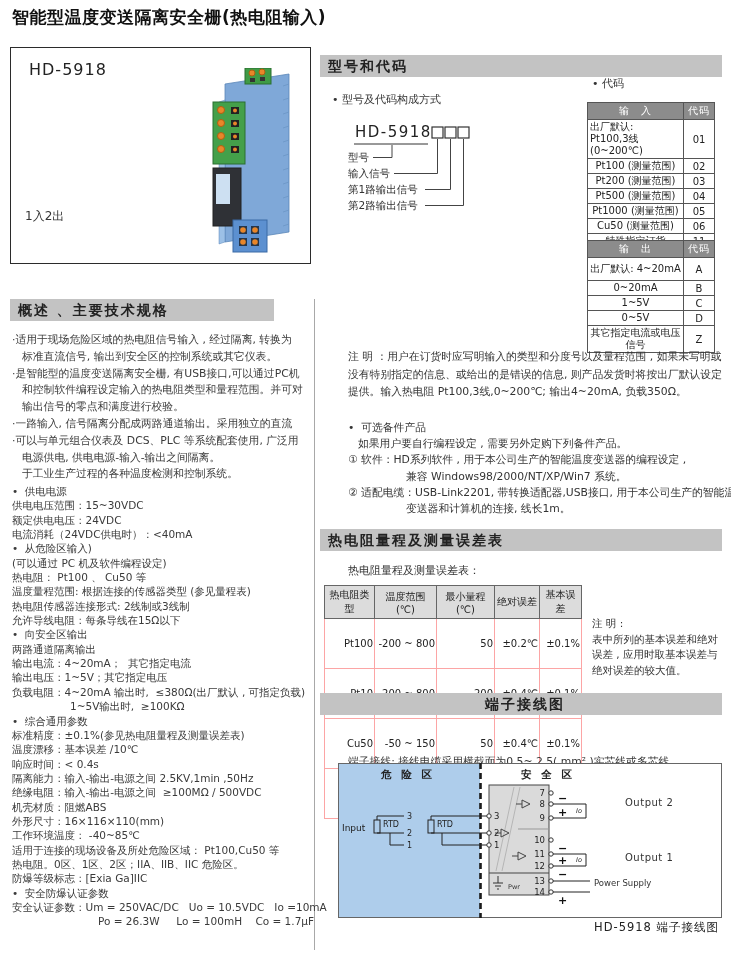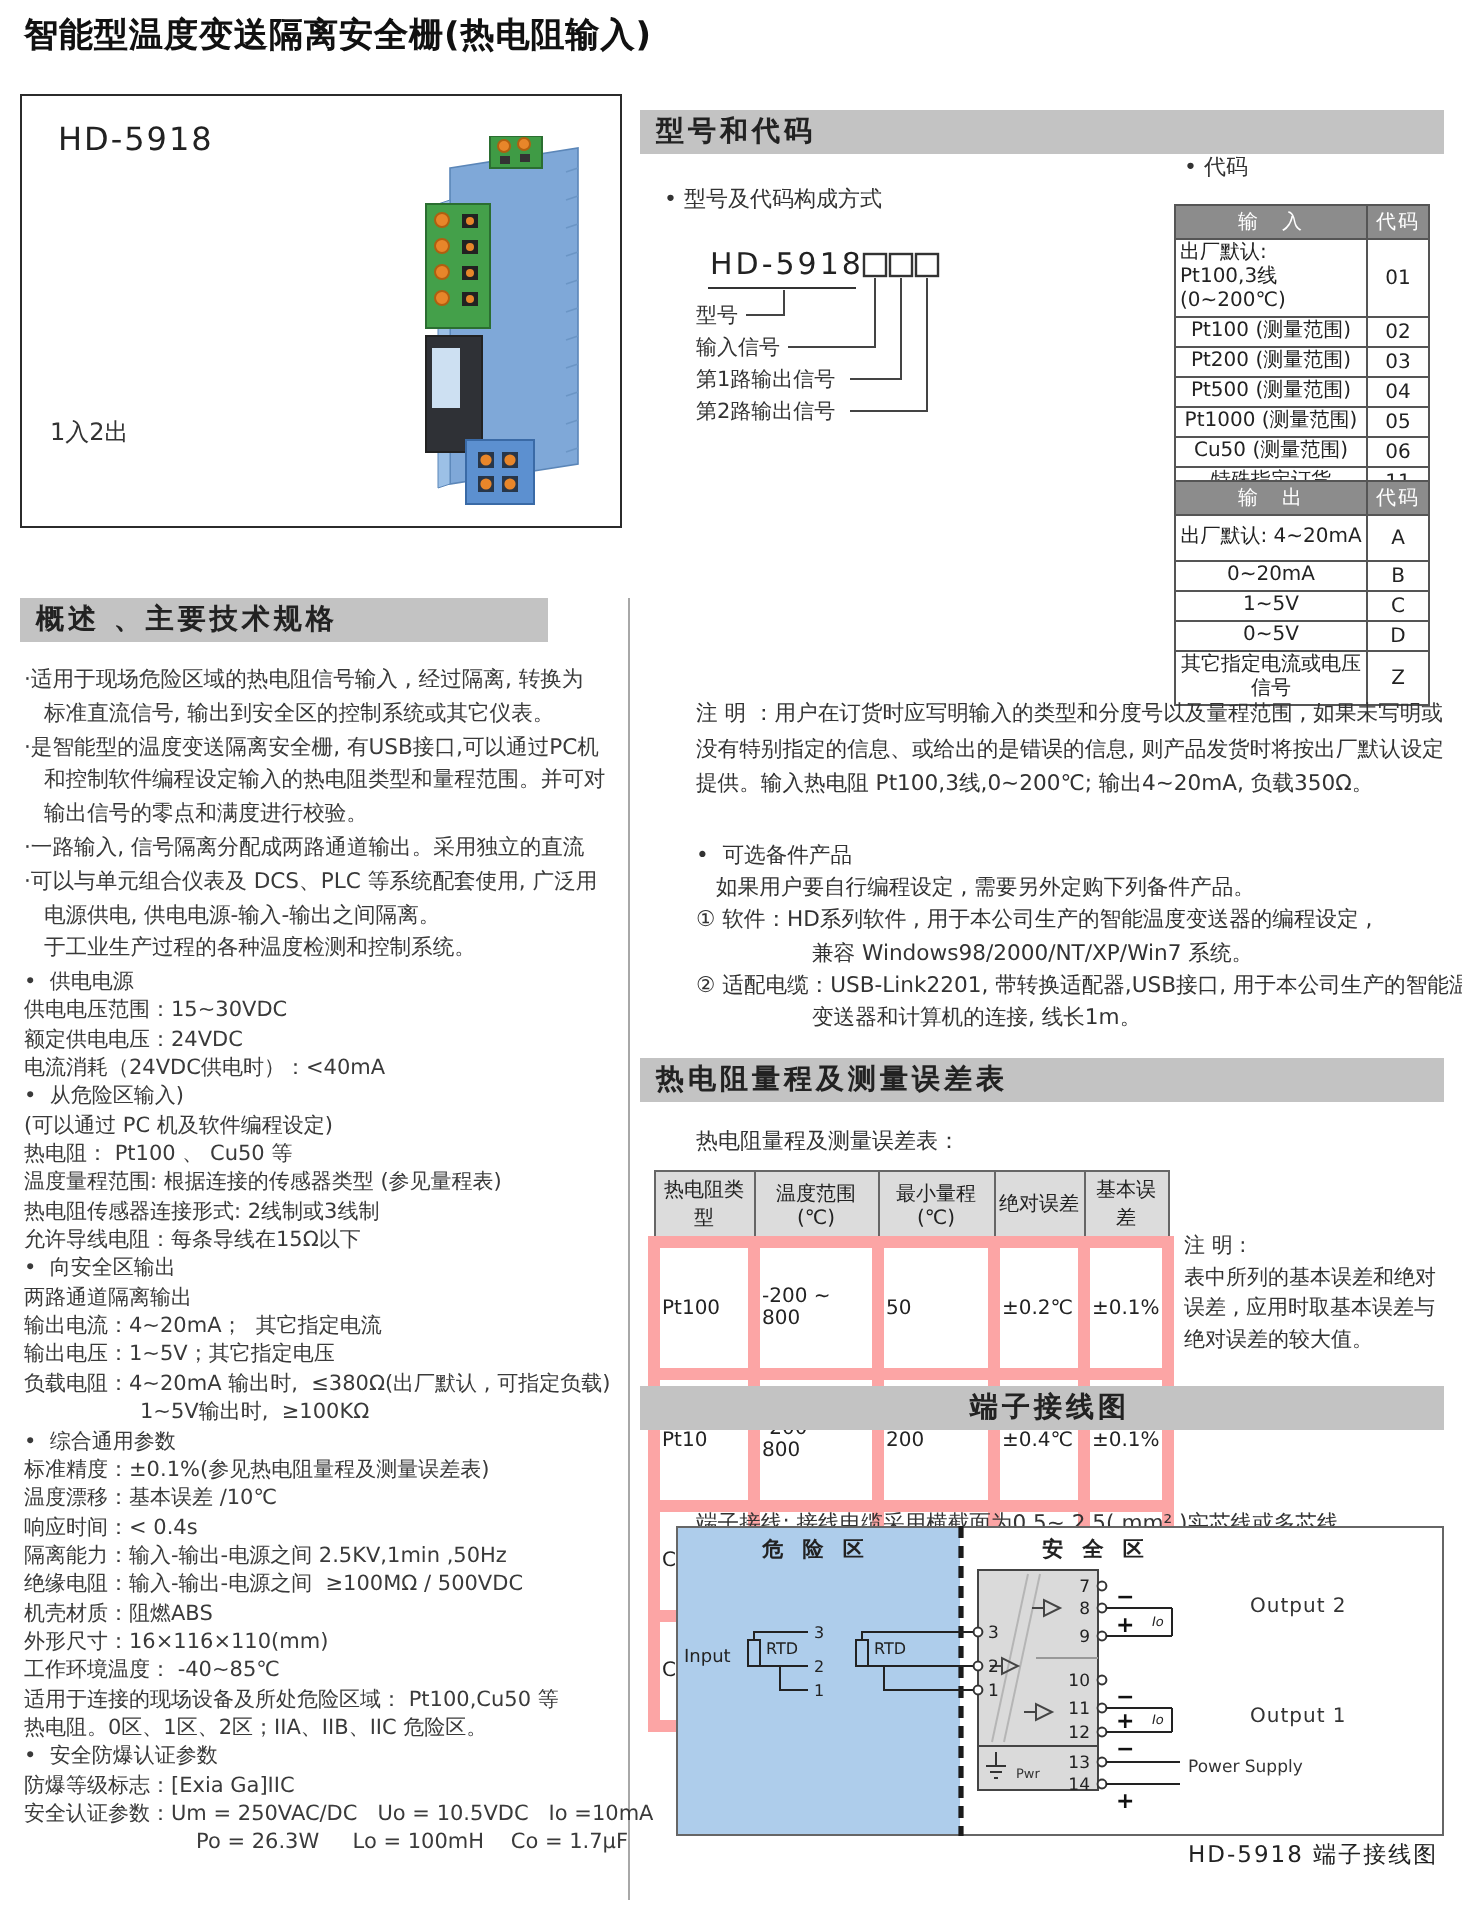--- a/index.html
+++ b/index.html
@@ -50,21 +50,21 @@
   .order-note { position:absolute; left:348px; top:348px; width:378px; font-size:10.8px; }
   .order-note .note-line { height:17.5px; line-height:17.5px; white-space:pre; }
 
   .accessories { position:absolute; left:348px; top:420px; width:378px; font-size:10.8px; }
   .accessories .spec-line { height:16.2px; line-height:16.2px; white-space:pre; }
 
   
   .error-caption { position:absolute; left:348px; top:563px; font-size:11px; }
   .error-table { position:absolute; left:324px; top:585px; border-collapse:collapse; table-layout:fixed; width:257px; font-size:10px; color:#222; }
   .error-table th { background:#dcdcdc; border:1px solid #666; font-weight:normal; padding:2px 1px; }
-  .error-table td { border:6px solid #fca5a5; text-align:left; padding:19px 1px; }
+  .error-table td { border:1px solid #fca5a5; text-align:right; padding:19px 1px; }
   .error-note { position:absolute; left:592px; top:604px; font-size:10.5px; line-height:15.5px;margin-top:12px; }
 
   
   .terminal-caption { position:absolute; left:348px; top:727px; font-size:10.8px;margin-top:28px; }
   .wiring-svg { position:absolute; left:338px; top:763px; }
   .diagram-caption { position:absolute; left:594px; top:920px; font-size:11.5px; letter-spacing:1px; color:#222; }
 </style>
 </head>
 <body>
 
@@ -164,22 +164,22 @@
       <div class="spec-line">标准精度：±0.1%(参见热电阻量程及测量误差表)</div>
       <div class="spec-line">温度漂移：基本误差 /10℃</div>
       <div class="spec-line">响应时间：&lt; 0.4s</div>
       <div class="spec-line">隔离能力：输入-输出-电源之间 2.5KV,1min ,50Hz</div>
       <div class="spec-line">绝缘电阻：输入-输出-电源之间  ≥100MΩ / 500VDC</div>
       <div class="spec-line">机壳材质：阻燃ABS</div>
       <div class="spec-line">外形尺寸：16×116×110(mm)</div>
       <div class="spec-line">工作环境温度： -40~85℃</div>
       <div class="spec-line">适用于连接的现场设备及所处危险区域： Pt100,Cu50 等</div>
       <div class="spec-line">热电阻。0区、1区、2区；IIA、IIB、IIC 危险区。</div>
+      <div class="spec-line">防爆等级标志：[Exia Ga]IIC</div>
       <div class="spec-line">•  安全防爆认证参数</div>
-      <div class="spec-line">防爆等级标志：[Exia Ga]IIC</div>
       <div class="spec-line">安全认证参数：Um = 250VAC/DC   Uo = 10.5VDC   Io =10mA</div>
       <div class="spec-line ind3">Po = 26.3W     Lo = 100mH    Co = 1.7μF</div>
     </div>
 
   <div id="model-header" class="sec-header">型号和代码</div>
   <div class="construction-line">•  型号及代码构成方式</div>
 
   <svg class="model-diagram" width="250" height="112" viewBox="0 0 250 112">
     <text x="15" y="31" font-size="15" letter-spacing="1.5" fill="#222">HD-5918 -</text>
     <line x1="14" y1="38" x2="88" y2="38" stroke="#333"></line>

